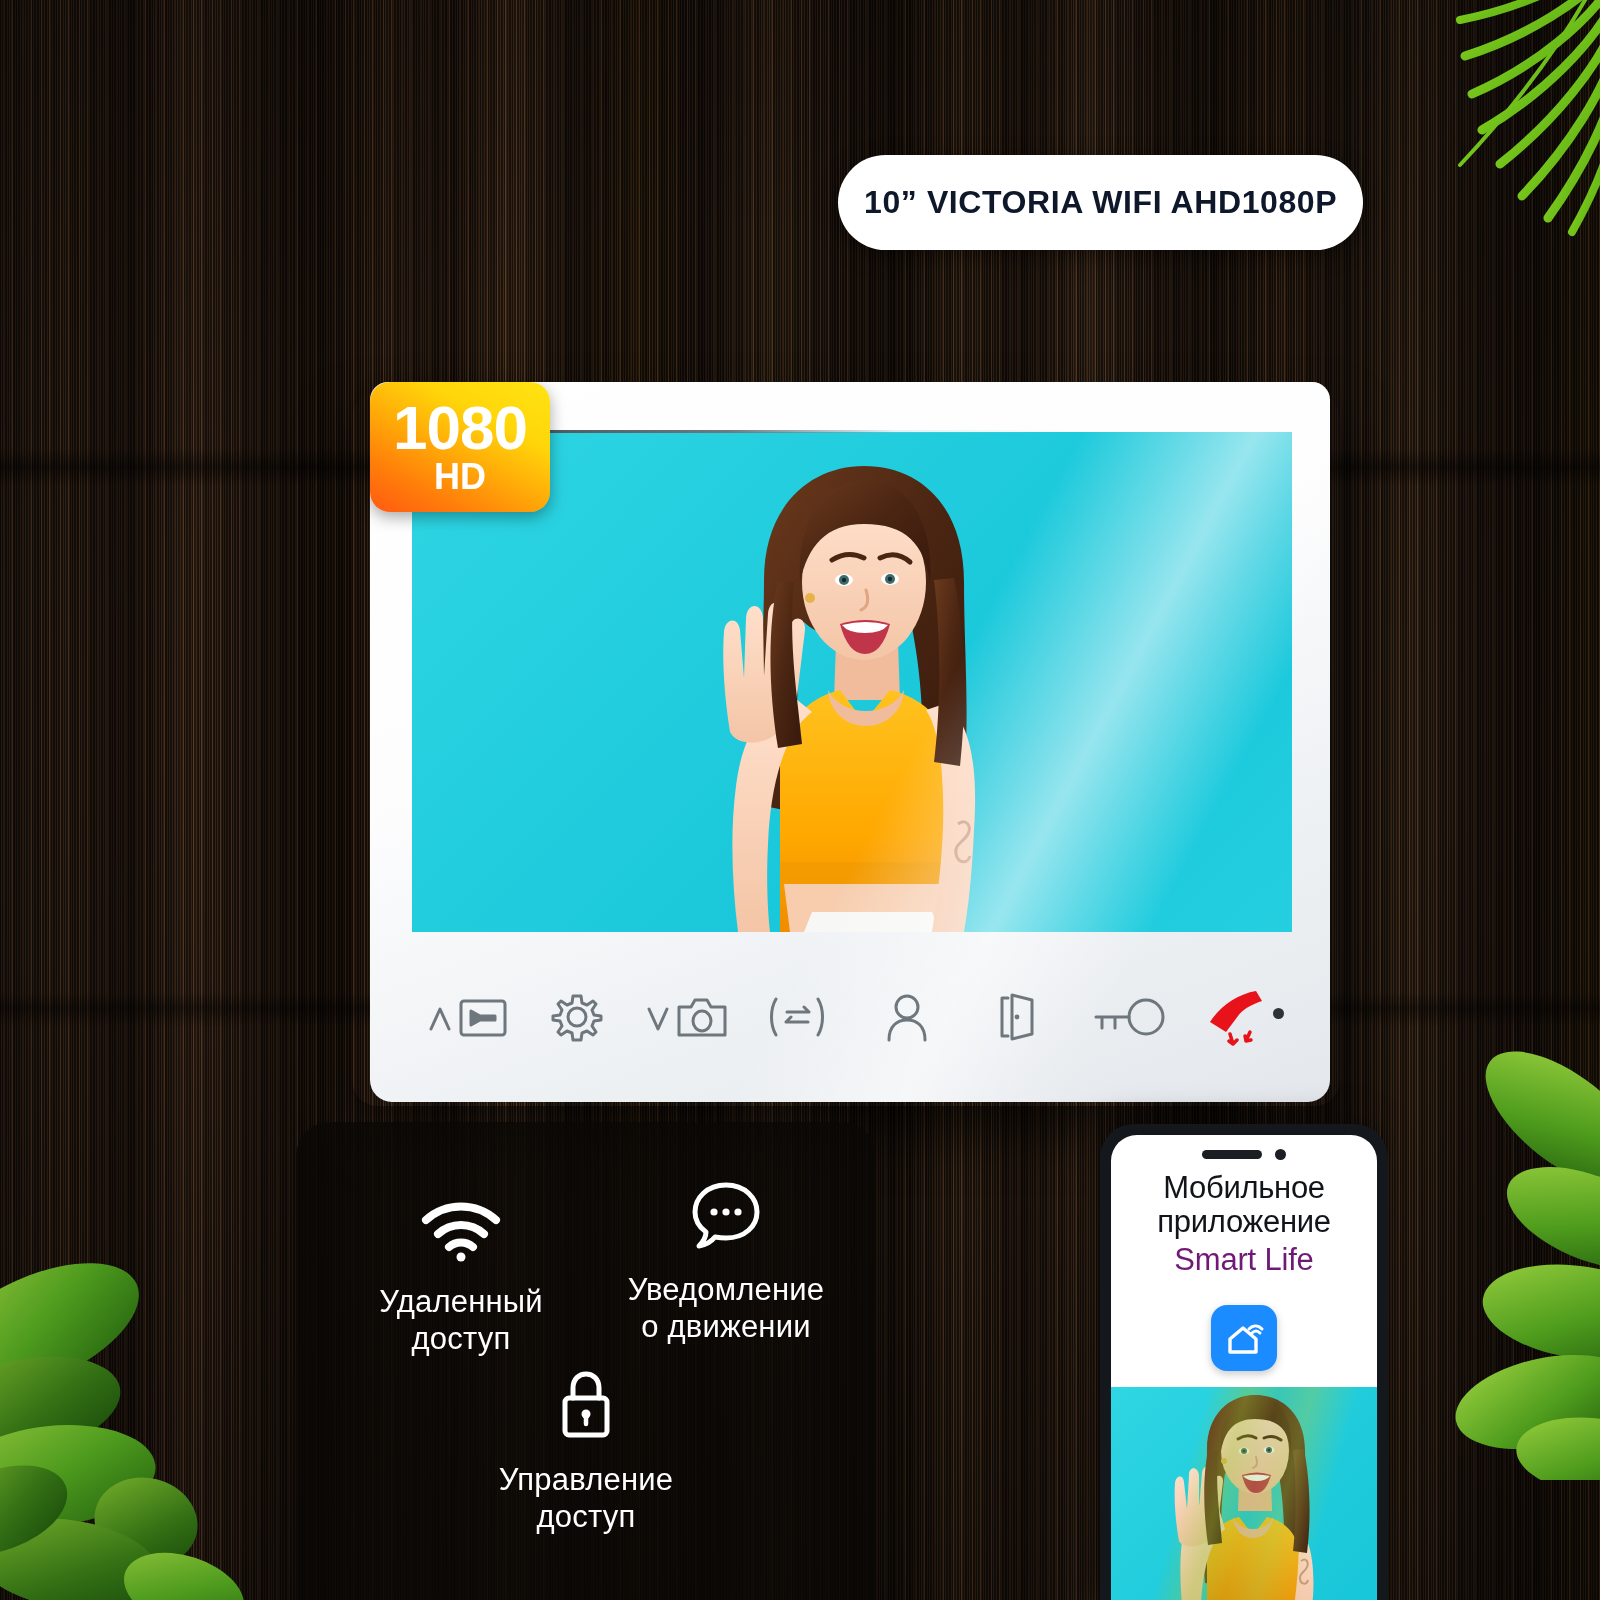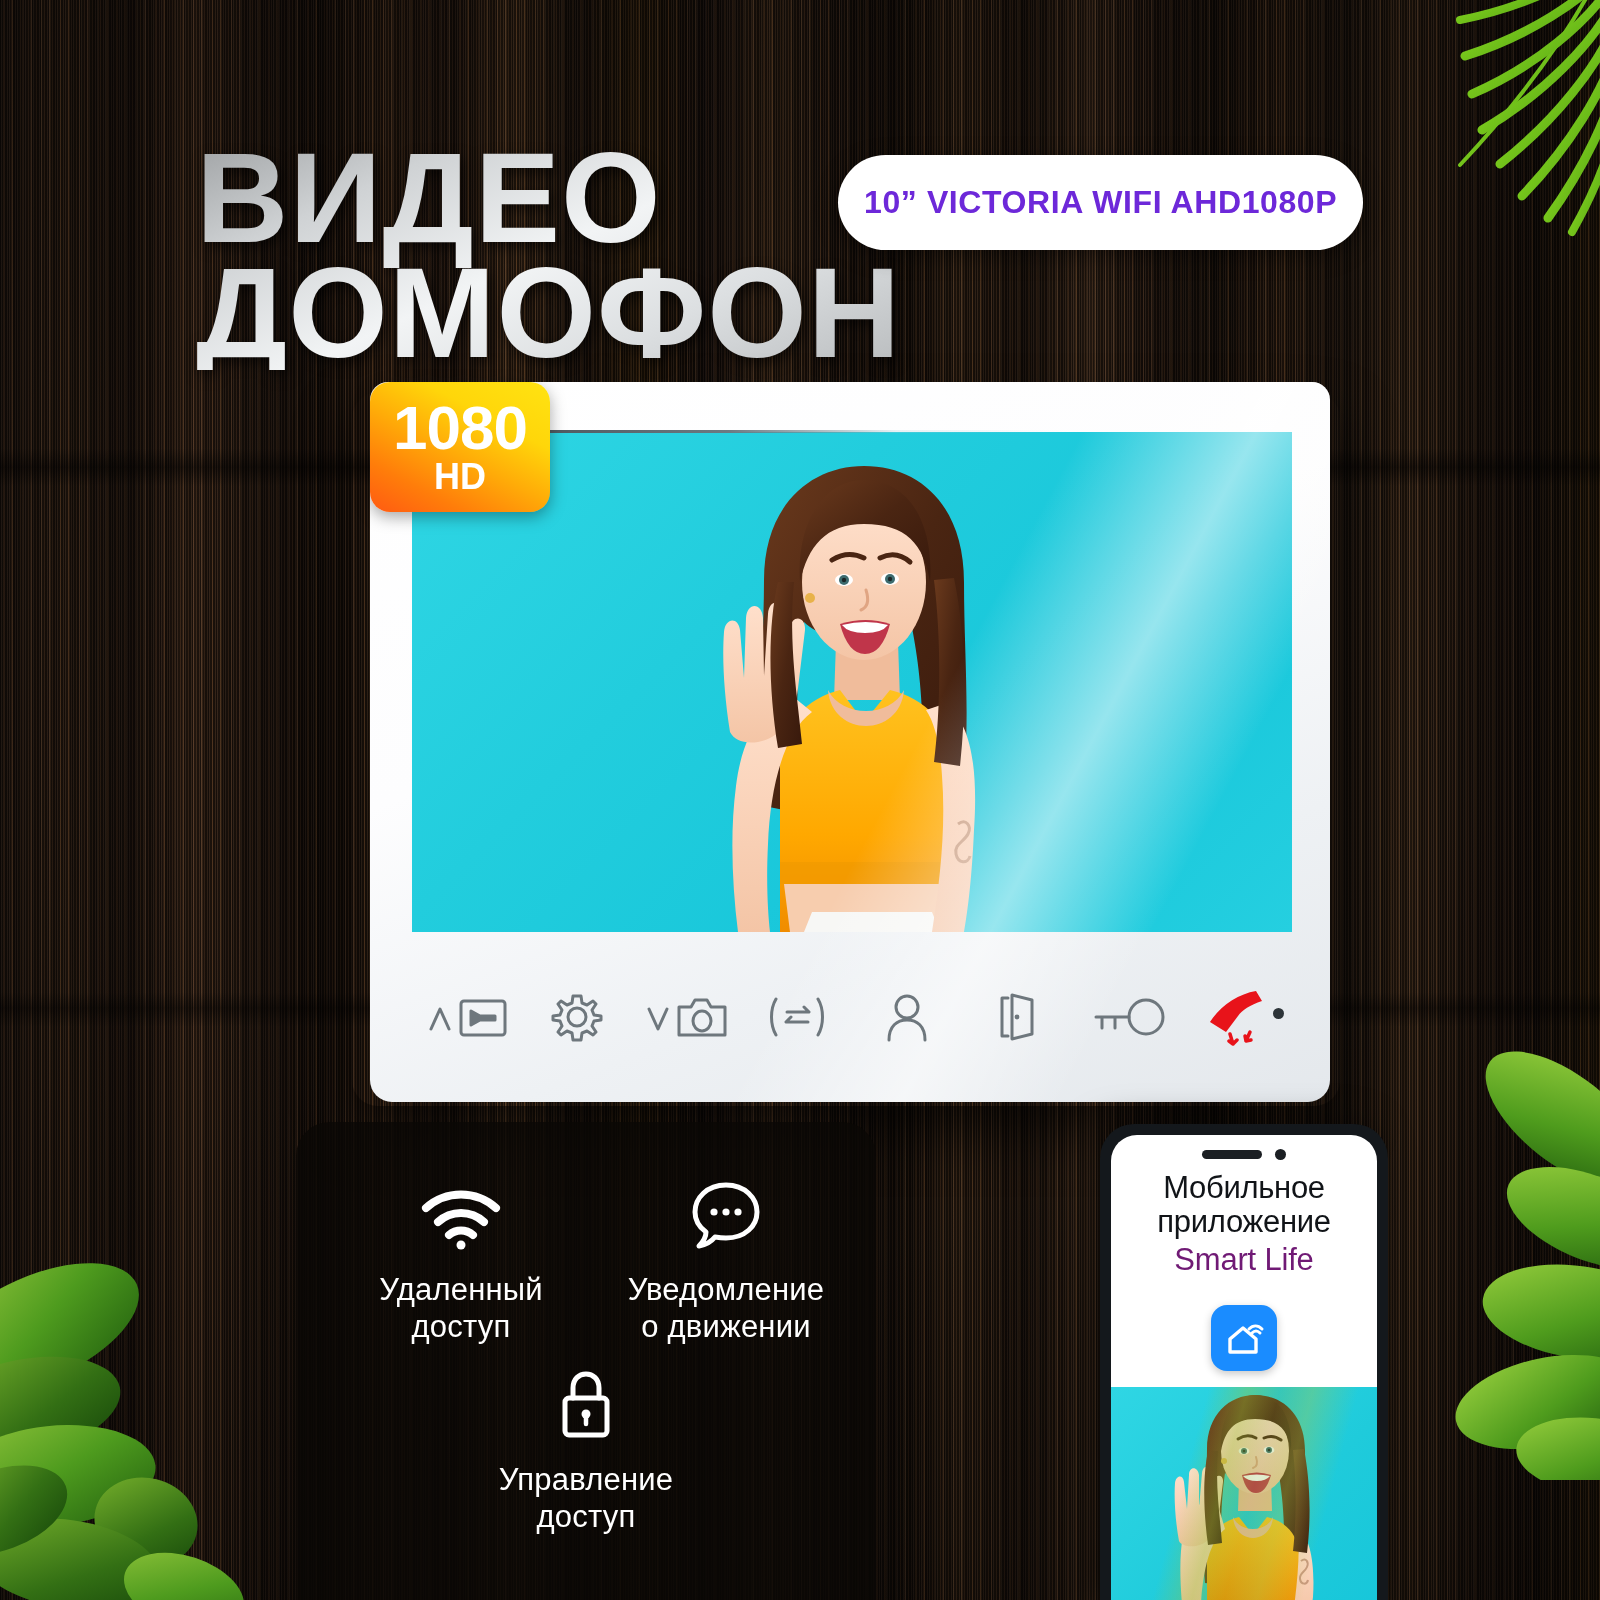--- a/index.html
+++ b/index.html
@@ -86,21 +86,21 @@
   .model-pill{
     position:absolute; left:838px; top:155px;
     min-width:482px; height:95px;
     background:#ffffff;
     border-radius:48px;
     display:flex; align-items:center; justify-content:center;
     box-shadow:0 6px 22px rgba(0,0,0,.42);
     padding:0 26px;
   }
   .model-pill span{
-    color:#6d28d9;
+    color:#0f172a;
     font-size:32px;
     font-weight:bold;
     letter-spacing:.6px;
     white-space:nowrap;
   }
 
   
   .monitor-shadow{
     position:absolute; left:352px; top:392px; width:988px; height:714px;
     border-radius:26px;
@@ -166,21 +166,21 @@
     border-radius:34px 34px 0 0;
     overflow:hidden;
   }
   .feat{
     position:absolute;
     display:flex; flex-direction:column; align-items:center;
     color:#fff; text-align:center;
   }
   .feat .ficon{ margin-bottom:18px; }
   .feat .flabel{ font-size:31px; line-height:1.18; letter-spacing:.2px; white-space:pre-line; }
-  .feat-remote{ left:20px; top:62px; width:290px; }
+  .feat-remote{ left:20px; top:74px; width:290px; }
   .feat-motion{ left:280px; top:58px; width:300px; }
   .feat-lock{ left:130px; top:248px; width:320px; }
 
   
   .phone{
     position:absolute; left:1100px; top:1124px; width:288px; height:480px;
     background:#14181c;
     border-radius:34px 34px 0 0;
     padding:11px 11px 0 11px;
     box-shadow:-10px 0 34px rgba(0,0,0,.5);
@@ -297,24 +297,20 @@
         <stop offset="100%" stop-color="#1f5a0d"></stop>
       </linearGradient>
     </defs>
     <ellipse cx="226" cy="70" rx="96" ry="44" fill="url(#lg3)" transform="rotate(38 226 70)"></ellipse>
     <ellipse cx="250" cy="168" rx="88" ry="42" fill="url(#lg3)" transform="rotate(22 250 168)"></ellipse>
     <ellipse cx="238" cy="262" rx="96" ry="46" fill="url(#lg3)" transform="rotate(8 238 262)"></ellipse>
     <ellipse cx="206" cy="352" rx="92" ry="44" fill="url(#lg3)" transform="rotate(-12 206 352)"></ellipse>
     <ellipse cx="252" cy="406" rx="76" ry="38" fill="url(#lg3)" transform="rotate(6 252 406)"></ellipse>
   </svg>
 
-  <div class="headline">
-    <span class="l1">ВИДЕО</span>
-    <span class="l2">ДОМОФОН</span>
-  </div>
 
   <div class="model-pill">
     <span>10” VICTORIA WIFI AHD1080P</span>
   </div>
 
   <div class="monitor-shadow"></div>
   <div class="monitor">
 
     <div class="screen">
 

